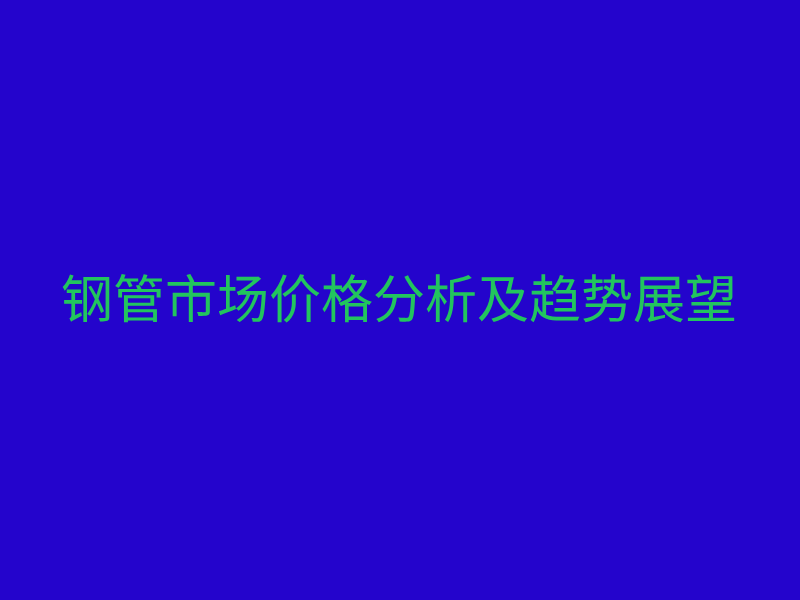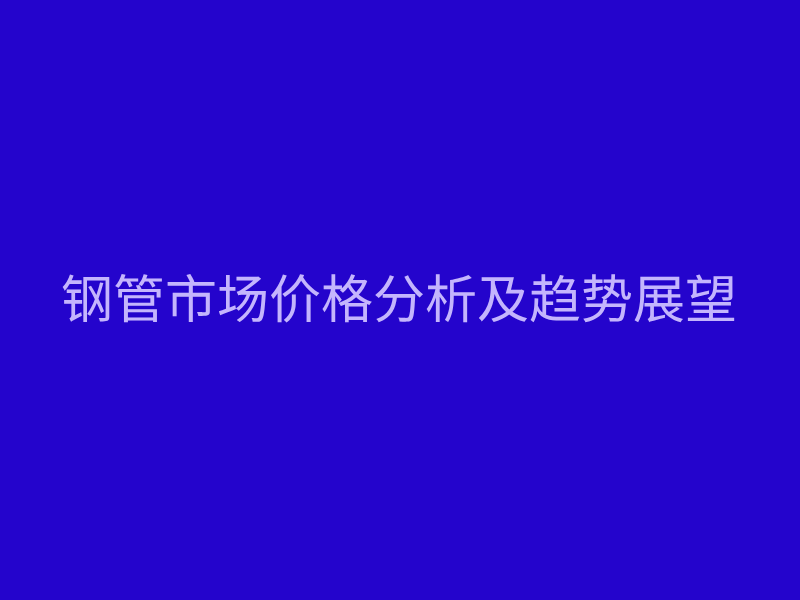--- a/index.html
+++ b/index.html
@@ -55,16 +55,16 @@
   }
 </style>
 </head>
 <body>
 
 <div class="slide" style="background-color: rgb(36, 4, 204); width: 800px; height: 600px;">
 
   <div class="slide-backdrop" style="background-color: rgb(36, 4, 204);"></div>
 
   <div class="title-block">
-    <h1 class="slide-title" style="color: #c4b5fd;">钢管市场价格分析及趋势展望</h1>
+    <h1 class="slide-title" style="color: #22c55e;">钢管市场价格分析及趋势展望</h1>
   </div>
 
 </div>
 
 </body></html>

